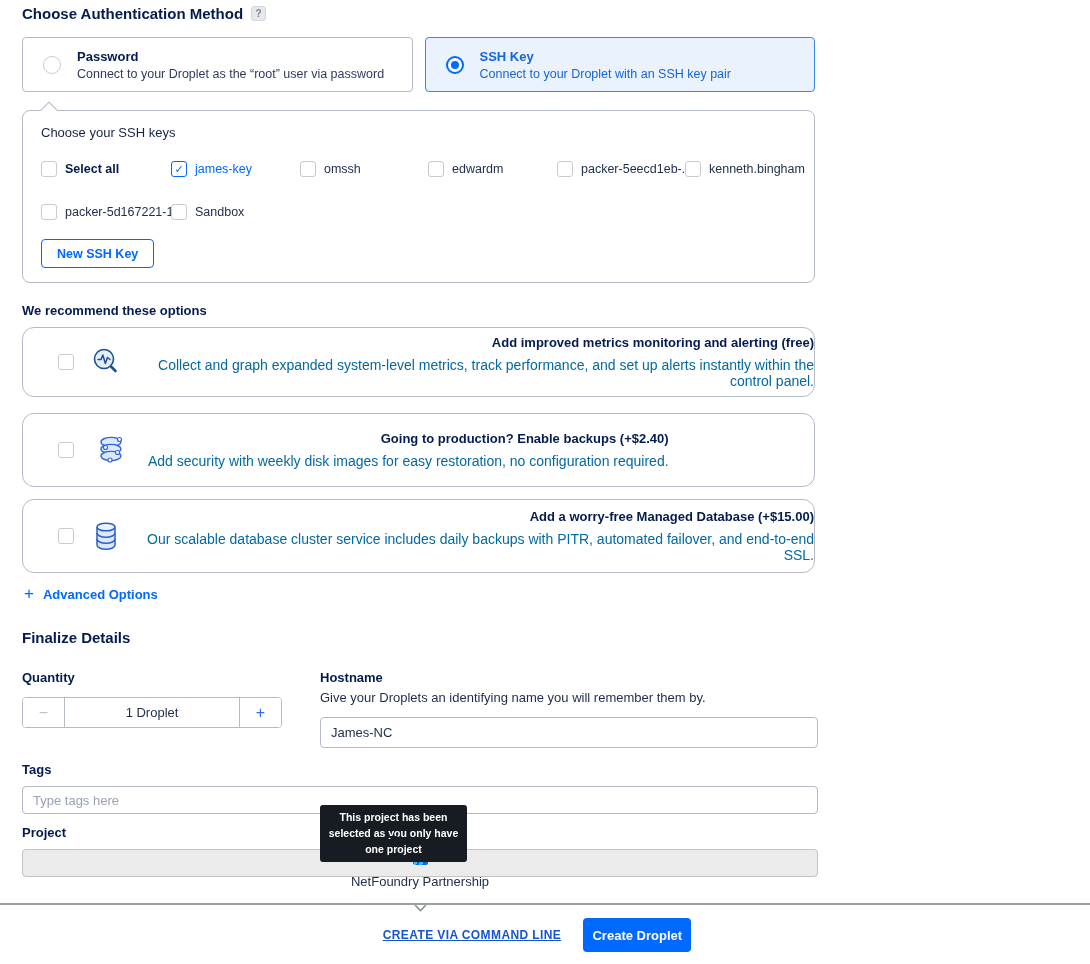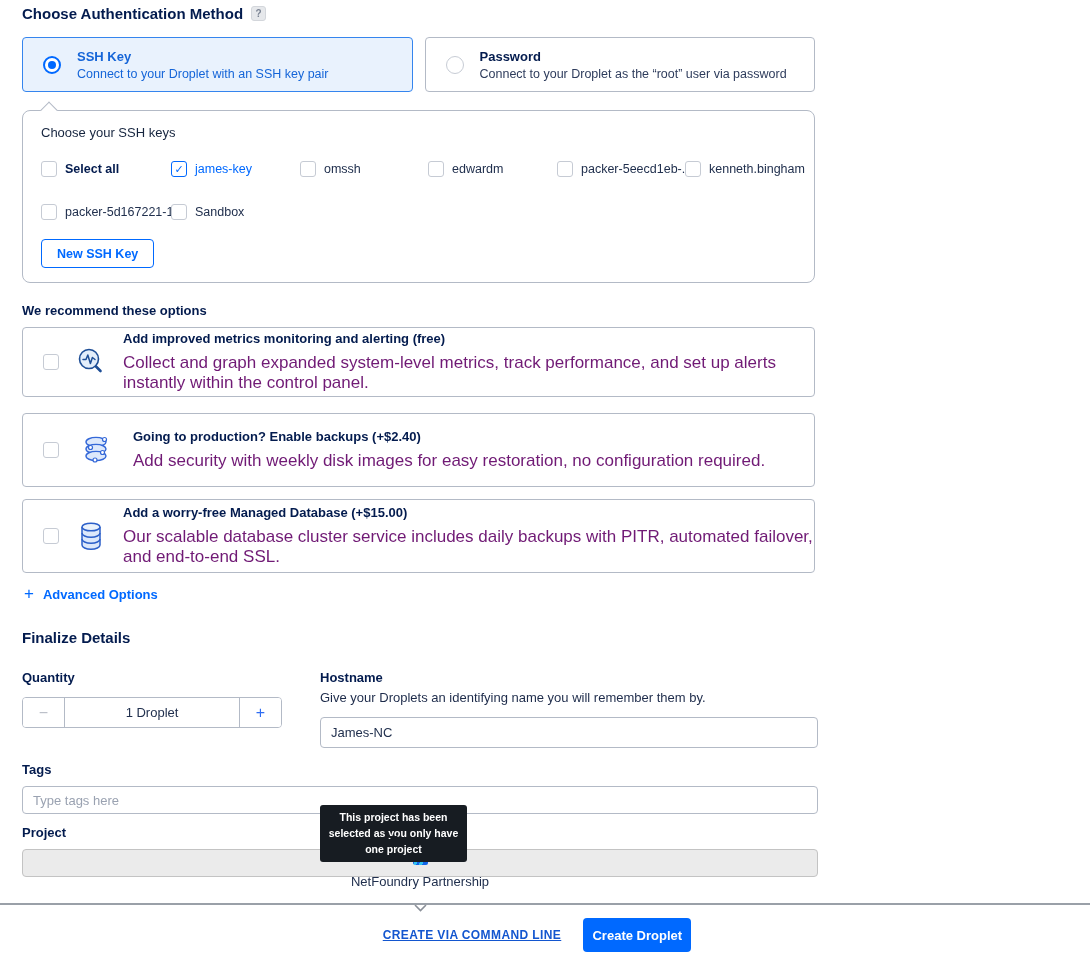--- a/index.html
+++ b/index.html
@@ -56,26 +56,26 @@
   .key-label.linked { color:#0069ff; }
   .new-key-btn {
     position:absolute; left:18px; top:128px; height:29px; padding:0 15px;
     border:1px solid #0069ff; border-radius:4px; background:#fff; color:#0069ff;
     font-size:12.5px; font-weight:bold; font-family:"Liberation Sans",sans-serif; cursor:pointer;
   }
 
   
   .recommend-label { font-size:13px; font-weight:bold; color:#031b4e; }
   .rec-card {
-    left:22px; width:793px; border:1px solid #b3bac6; border-radius:4px; background:#fff;
-    display:flex; align-items:center; padding-left:20px; gap:14px; cursor:pointer;
+    left:22px; width:793px; border:1px solid #b3bac6; border-radius:12px; background:#fff;
+    display:flex; align-items:center; padding-left:35px; gap:14px; cursor:pointer;text-align:right;
   }
   .rec-icon { width:36px; height:36px; flex:none; display:flex; align-items:center; justify-content:center;}
   .rec-title { font-size:13px; font-weight:bold; color:#031b4e; }
-  .rec-desc { font-size:17px; color:#701a75; margin-top:7px; }
+  .rec-desc { font-size:14px; color:#0369a1; margin-top:7px; }
 
   .advanced {
     display:flex; align-items:center; gap:9px; color:#0069ff; cursor:pointer;
   }
   .advanced .plus { font-size:17px; font-weight:normal; }
   .advanced .adv-label { font-size:13px; font-weight:bold; }
 
   
   .field-label { font-size:13px; font-weight:bold; color:#031b4e; }
   .field-desc { font-size:13px; color:#1d2b4a; margin-top:5px; }
@@ -139,32 +139,32 @@
 <body>
 
 <div class="abs" style="left:22px; top:5px;">
   <div class="section-title">
     <span>Choose Authentication Method</span>
     <span class="help-badge">?</span>
   </div>
 </div>
 
 <div class="abs auth-row" style="left:22px; top:37px;">
+  <div class="auth-card">
+    <span class="radio"></span>
+    <span>
+      <div class="auth-title">Password</div>
+      <div class="auth-desc">Connect to your Droplet as the “root” user via password</div>
+    </span>
+  </div>
   <div class="auth-card selected">
     <span class="radio"></span>
     <span>
       <div class="auth-title">SSH Key</div>
       <div class="auth-desc">Connect to your Droplet with an SSH key pair</div>
-    </span>
-  </div>
-  <div class="auth-card">
-    <span class="radio"></span>
-    <span>
-      <div class="auth-title">Password</div>
-      <div class="auth-desc">Connect to your Droplet as the “root” user via password</div>
     </span>
   </div>
 </div>
 
 <div class="abs keys-box">
   <div class="keys-notch"></div>
   <div class="keys-label">Choose your SSH keys</div>
 
   <div class="key-item" style="left:18px; top:50px;">
     <span class="checkbox"></span>

